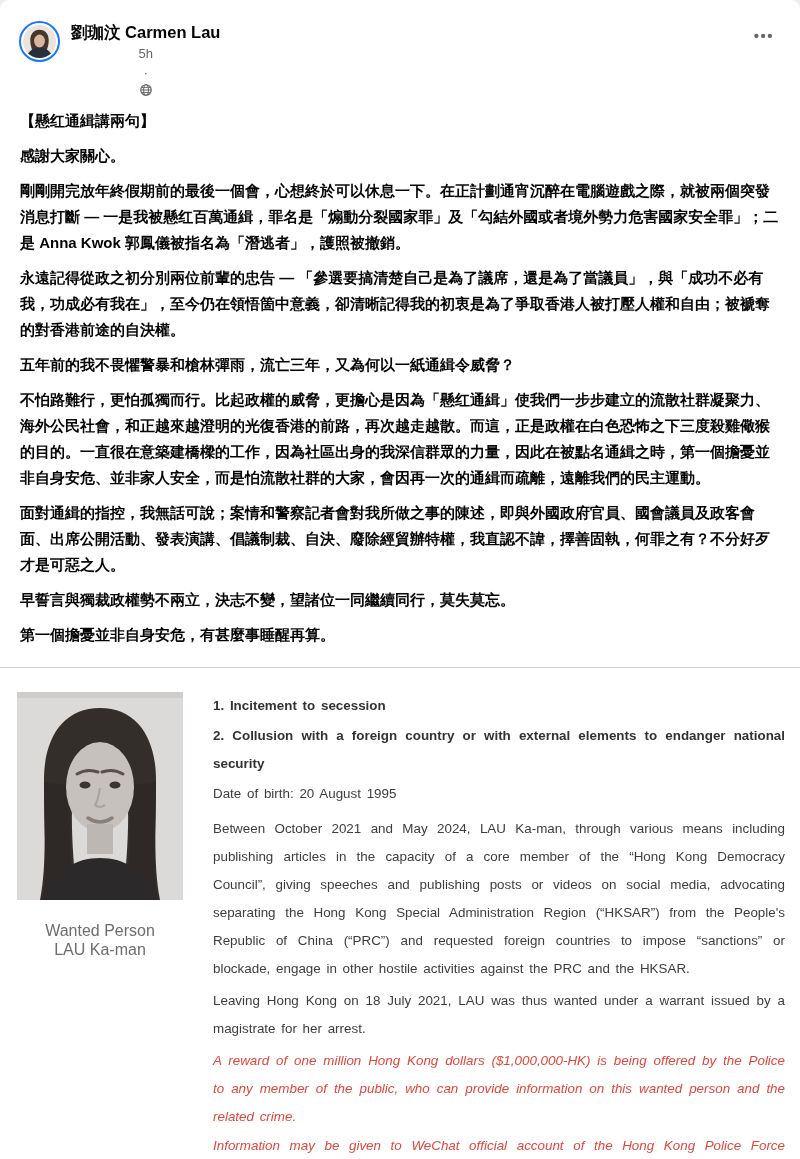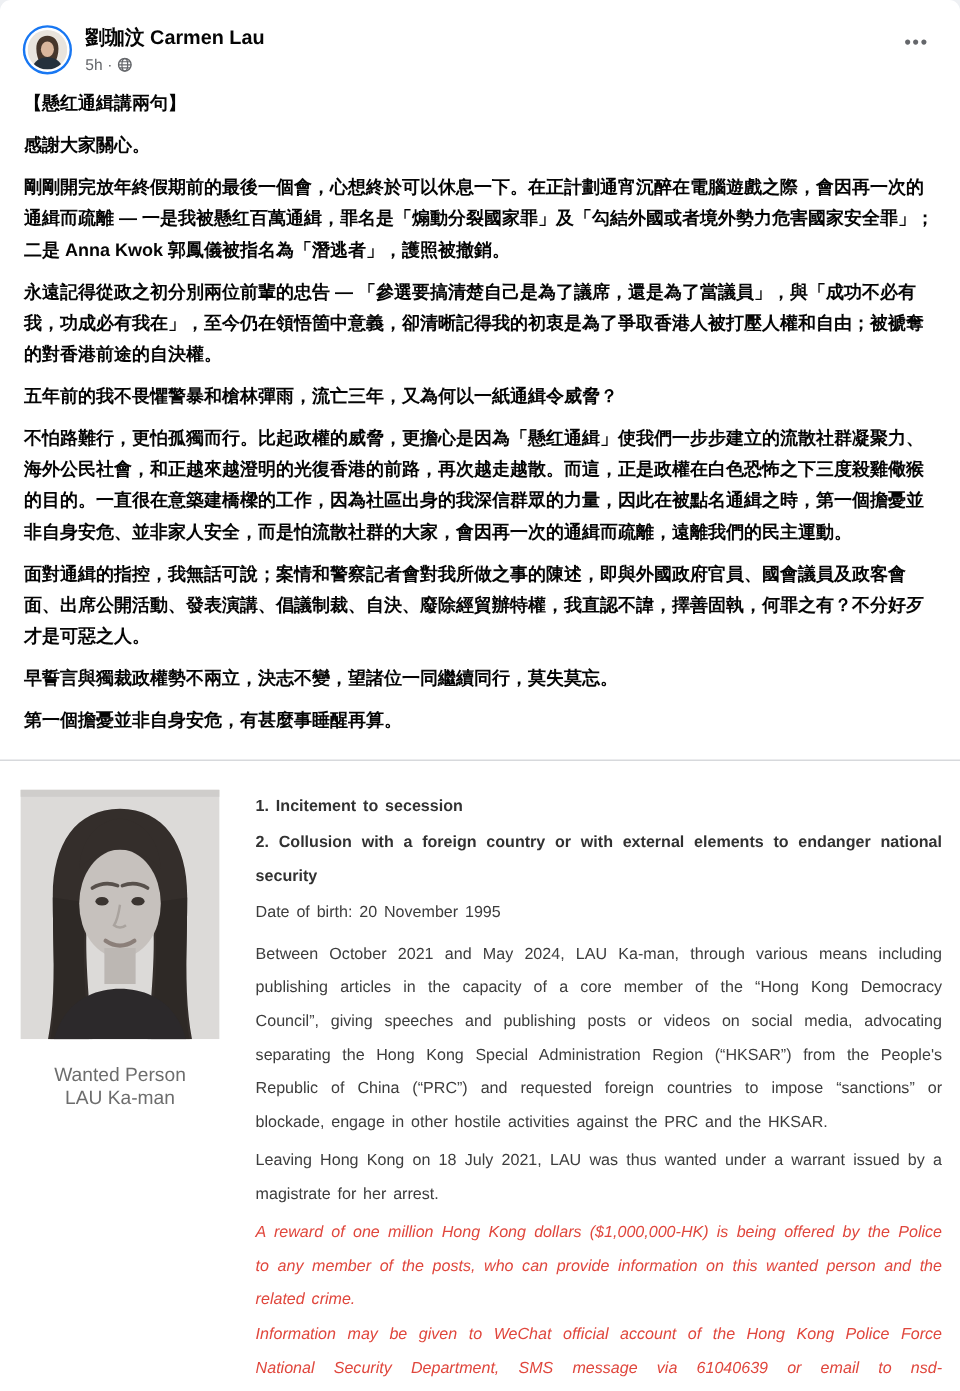--- a/index.html
+++ b/index.html
@@ -12,21 +12,21 @@
   }
   
   .post-header { display:flex; align-items:flex-start; padding:21px 16px 4px 19px; }
   .avatar-ring {
     width:41px; height:41px; border-radius:50%; border:2px solid #1877f2;
     display:flex; align-items:center; justify-content:center; cursor:pointer; flex-shrink:0;
   }
   .avatar { width:33px; height:33px; border-radius:50%; overflow:hidden; display:block; }
   .author-block { margin-left:11px; padding-top:2px; }
   .author-name { font-size:16.5px; font-weight:bold; color:#050505; line-height:19px; cursor:pointer; }
-  .meta-row { display:flex; align-items:center; gap:4px; margin-top:4px; color:#65676b; font-size:13px; }
+  .meta-row { display:flex; align-items:center; gap:4px; margin-top:4px; color:#65676b; font-size:13px;flex-direction:column; }
   .globe { width:12px; height:12px; display:block; }
   .more-btn {
     margin-left:auto; color:#65676b; font-size:15px; font-weight:bold; letter-spacing:1.5px;
     padding:6px 10px; border-radius:6px; cursor:pointer; line-height:10px; margin-top:4px;
   }
   
   .post-body { padding:8px 20px 2px 20px; }
   .post-body p { margin:0 0 9px 0; font-size:15px; line-height:26px; color:#050505;font-weight:bold; }
   
   .attachment-divider { border:none; border-top:1px solid #ced0d4; margin:8px 0 0 0; }
@@ -67,21 +67,21 @@
           <line x1="2" y1="11.4" x2="14" y2="11.4" stroke="#65676b" stroke-width="1.2"></line>
         </svg>
       </div>
     </div>
     <div class="more-btn">•••</div>
   </div>
 
   <div class="post-body">
     <p>【懸红通緝講兩句】</p>
     <p>感謝大家關心。</p>
-    <p>剛剛開完放年終假期前的最後一個會，心想終於可以休息一下。在正計劃通宵沉醉在電腦遊戲之際，會因再一次的通緝而疏離 — 一是我被懸红百萬通緝，罪名是「煽動分裂國家罪」及「勾結外國或者境外勢力危害國家安全罪」；二是 Anna Kwok 郭鳳儀被指名為「潛逃者」，護照被撤銷。</p>
+    <p>剛剛開完放年終假期前的最後一個會，心想終於可以休息一下。在正計劃通宵沉醉在電腦遊戲之際，就被兩個突發消息打斷 — 一是我被懸红百萬通緝，罪名是「煽動分裂國家罪」及「勾結外國或者境外勢力危害國家安全罪」；二是 Anna Kwok 郭鳳儀被指名為「潛逃者」，護照被撤銷。</p>
     <p>永遠記得從政之初分別兩位前輩的忠告 — 「參選要搞清楚自己是為了議席，還是為了當議員」，與「成功不必有我，功成必有我在」，至今仍在領悟箇中意義，卻清晰記得我的初衷是為了爭取香港人被打壓人權和自由；被褫奪的對香港前途的自決權。</p>
     <p>五年前的我不畏懼警暴和槍林彈雨，流亡三年，又為何以一紙通緝令威脅？</p>
     <p>不怕路難行，更怕孤獨而行。比起政權的威脅，更擔心是因為「懸红通緝」使我們一步步建立的流散社群凝聚力、海外公民社會，和正越來越澄明的光復香港的前路，再次越走越散。而這，正是政權在白色恐怖之下三度殺雞儆猴的目的。一直很在意築建橋樑的工作，因為社區出身的我深信群眾的力量，因此在被點名通緝之時，第一個擔憂並非自身安危、並非家人安全，而是怕流散社群的大家，會因再一次的通緝而疏離，遠離我們的民主運動。</p>
     <p>面對通緝的指控，我無話可說；案情和警察記者會對我所做之事的陳述，即與外國政府官員、國會議員及政客會面、出席公開活動、發表演講、倡議制裁、自決、廢除經貿辦特權，我直認不諱，擇善固執，何罪之有？不分好歹才是可惡之人。</p>
     <p>早誓言與獨裁政權勢不兩立，決志不變，望諸位一同繼續同行，莫失莫忘。</p>
     <p>第一個擔憂並非自身安危，有甚麼事睡醒再算。</p>
   </div>
 
   <hr class="attachment-divider">
 
@@ -105,22 +105,22 @@
         <path d="M28,208 C36,178 59,166 83,166 C107,166 130,178 138,208 Z" fill="#2c292b"></path>
       </svg>
       <div class="caption">
         <div>Wanted Person</div>
         <div>LAU Ka-man</div>
       </div>
     </div>
     <div class="notice-right">
       <p class="charge">1. Incitement to secession</p>
       <p class="charge">2. Collusion with a foreign country or with external elements to endanger national security</p>
-      <p class="dob">Date of birth: 20 November 1995</p>
+      <p class="dob">Date of birth: 20 August 1995</p>
       <p>Between October 2021 and May 2024, LAU Ka-man, through various means including publishing articles in the capacity of a core member of the “Hong Kong Democracy Council”, giving speeches and publishing posts or videos on social media, advocating separating the Hong Kong Special Administration Region (“HKSAR”) from the People's Republic of China (“PRC”) and requested foreign countries to impose “sanctions” or blockade, engage in other hostile activities against the PRC and the HKSAR.</p>
       <p>Leaving Hong Kong on 18 July 2021, LAU was thus wanted under a warrant issued by a magistrate for her arrest.</p>
-      <p class="red">A reward of one million Hong Kong dollars ($1,000,000-HK) is being offered by the Police to any member of the posts, who can provide information on this wanted person and the related crime.</p>
+      <p class="red">A reward of one million Hong Kong dollars ($1,000,000-HK) is being offered by the Police to any member of the public, who can provide information on this wanted person and the related crime.</p>
       <p class="red">Information may be given to WeChat official account of the Hong Kong Police Force National Security Department, SMS message via 61040639 or email to nsd-reward@police.gov.hk.</p>
 
     </div>
   </div>
 
 </div>
 
 </body></html>

